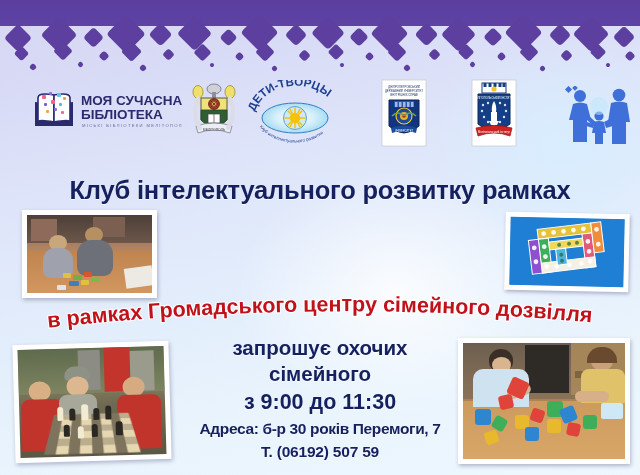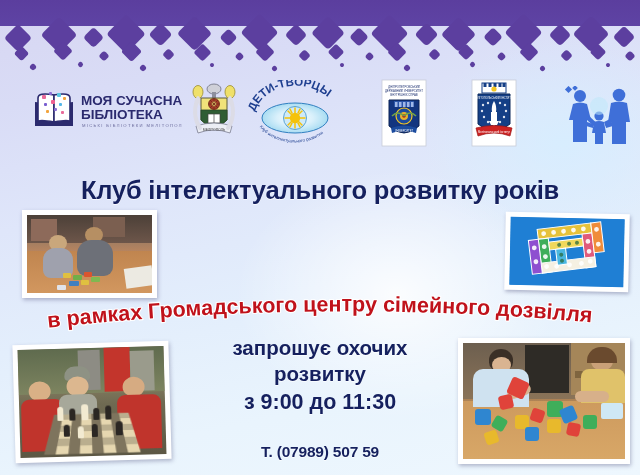--- a/index.html
+++ b/index.html
@@ -471,32 +471,33 @@
       <div style="position:absolute;left:98px;top:64px;width:15px;height:15px;background:#2f86d0;border-radius:3px;transform:rotate(-22deg);"></div>
       <div style="position:absolute;left:84px;top:76px;width:14px;height:14px;background:#e8b92c;border-radius:3px;"></div>
       <div style="position:absolute;left:104px;top:80px;width:13px;height:13px;background:#e0433a;border-radius:3px;transform:rotate(12deg);"></div>
       <div style="position:absolute;left:62px;top:84px;width:14px;height:14px;background:#2f86d0;border-radius:3px;"></div>
       <div style="position:absolute;left:22px;top:88px;width:13px;height:13px;background:#e8b92c;border-radius:3px;transform:rotate(-18deg);"></div>
       <div style="position:absolute;left:120px;top:72px;width:14px;height:14px;background:#3fae5a;border-radius:3px;"></div>
       <div style="position:absolute;left:138px;top:60px;width:22px;height:16px;background:#cfe8f5;border-radius:2px;"></div>
     </div>
   </div>
 
-  <div id="title-main">Клуб інтелектуального розвитку років</div>
+  <div id="title-main">Клуб інтелектуального розвитку рамках</div>
 
 
   <div id="subtitle-arc">
     <svg width="640" height="42" viewBox="0 0 640 42">
       <defs>
           <path id="subArc" d="M12 40 Q320 2 628 34"></path>
         </defs>
       <text text-anchor="middle">
         <textPath href="#subArc" startOffset="50%">в рамках Громадського центру сімейного дозвілля</textPath>
       </text>
     </svg>
   </div>
 
   <div class="body-line" id="line-invites">запрошує охочих</div>
-  <div class="body-line" id="line-weekly">розвитку</div>
+  <div class="body-line" id="line-weekly">сімейного</div>
   <div class="body-line" id="line-time">з 9:00 до 11:30</div>
-  <div class="body-line" id="line-phone">Т. (07989) 507 59</div>
+  <div class="body-line" id="line-address">Адреса: б-р 30 років Перемоги, 7</div>
+  <div class="body-line" id="line-phone">Т. (06192) 507 59</div>
 
 </div>
 
 </body></html>

